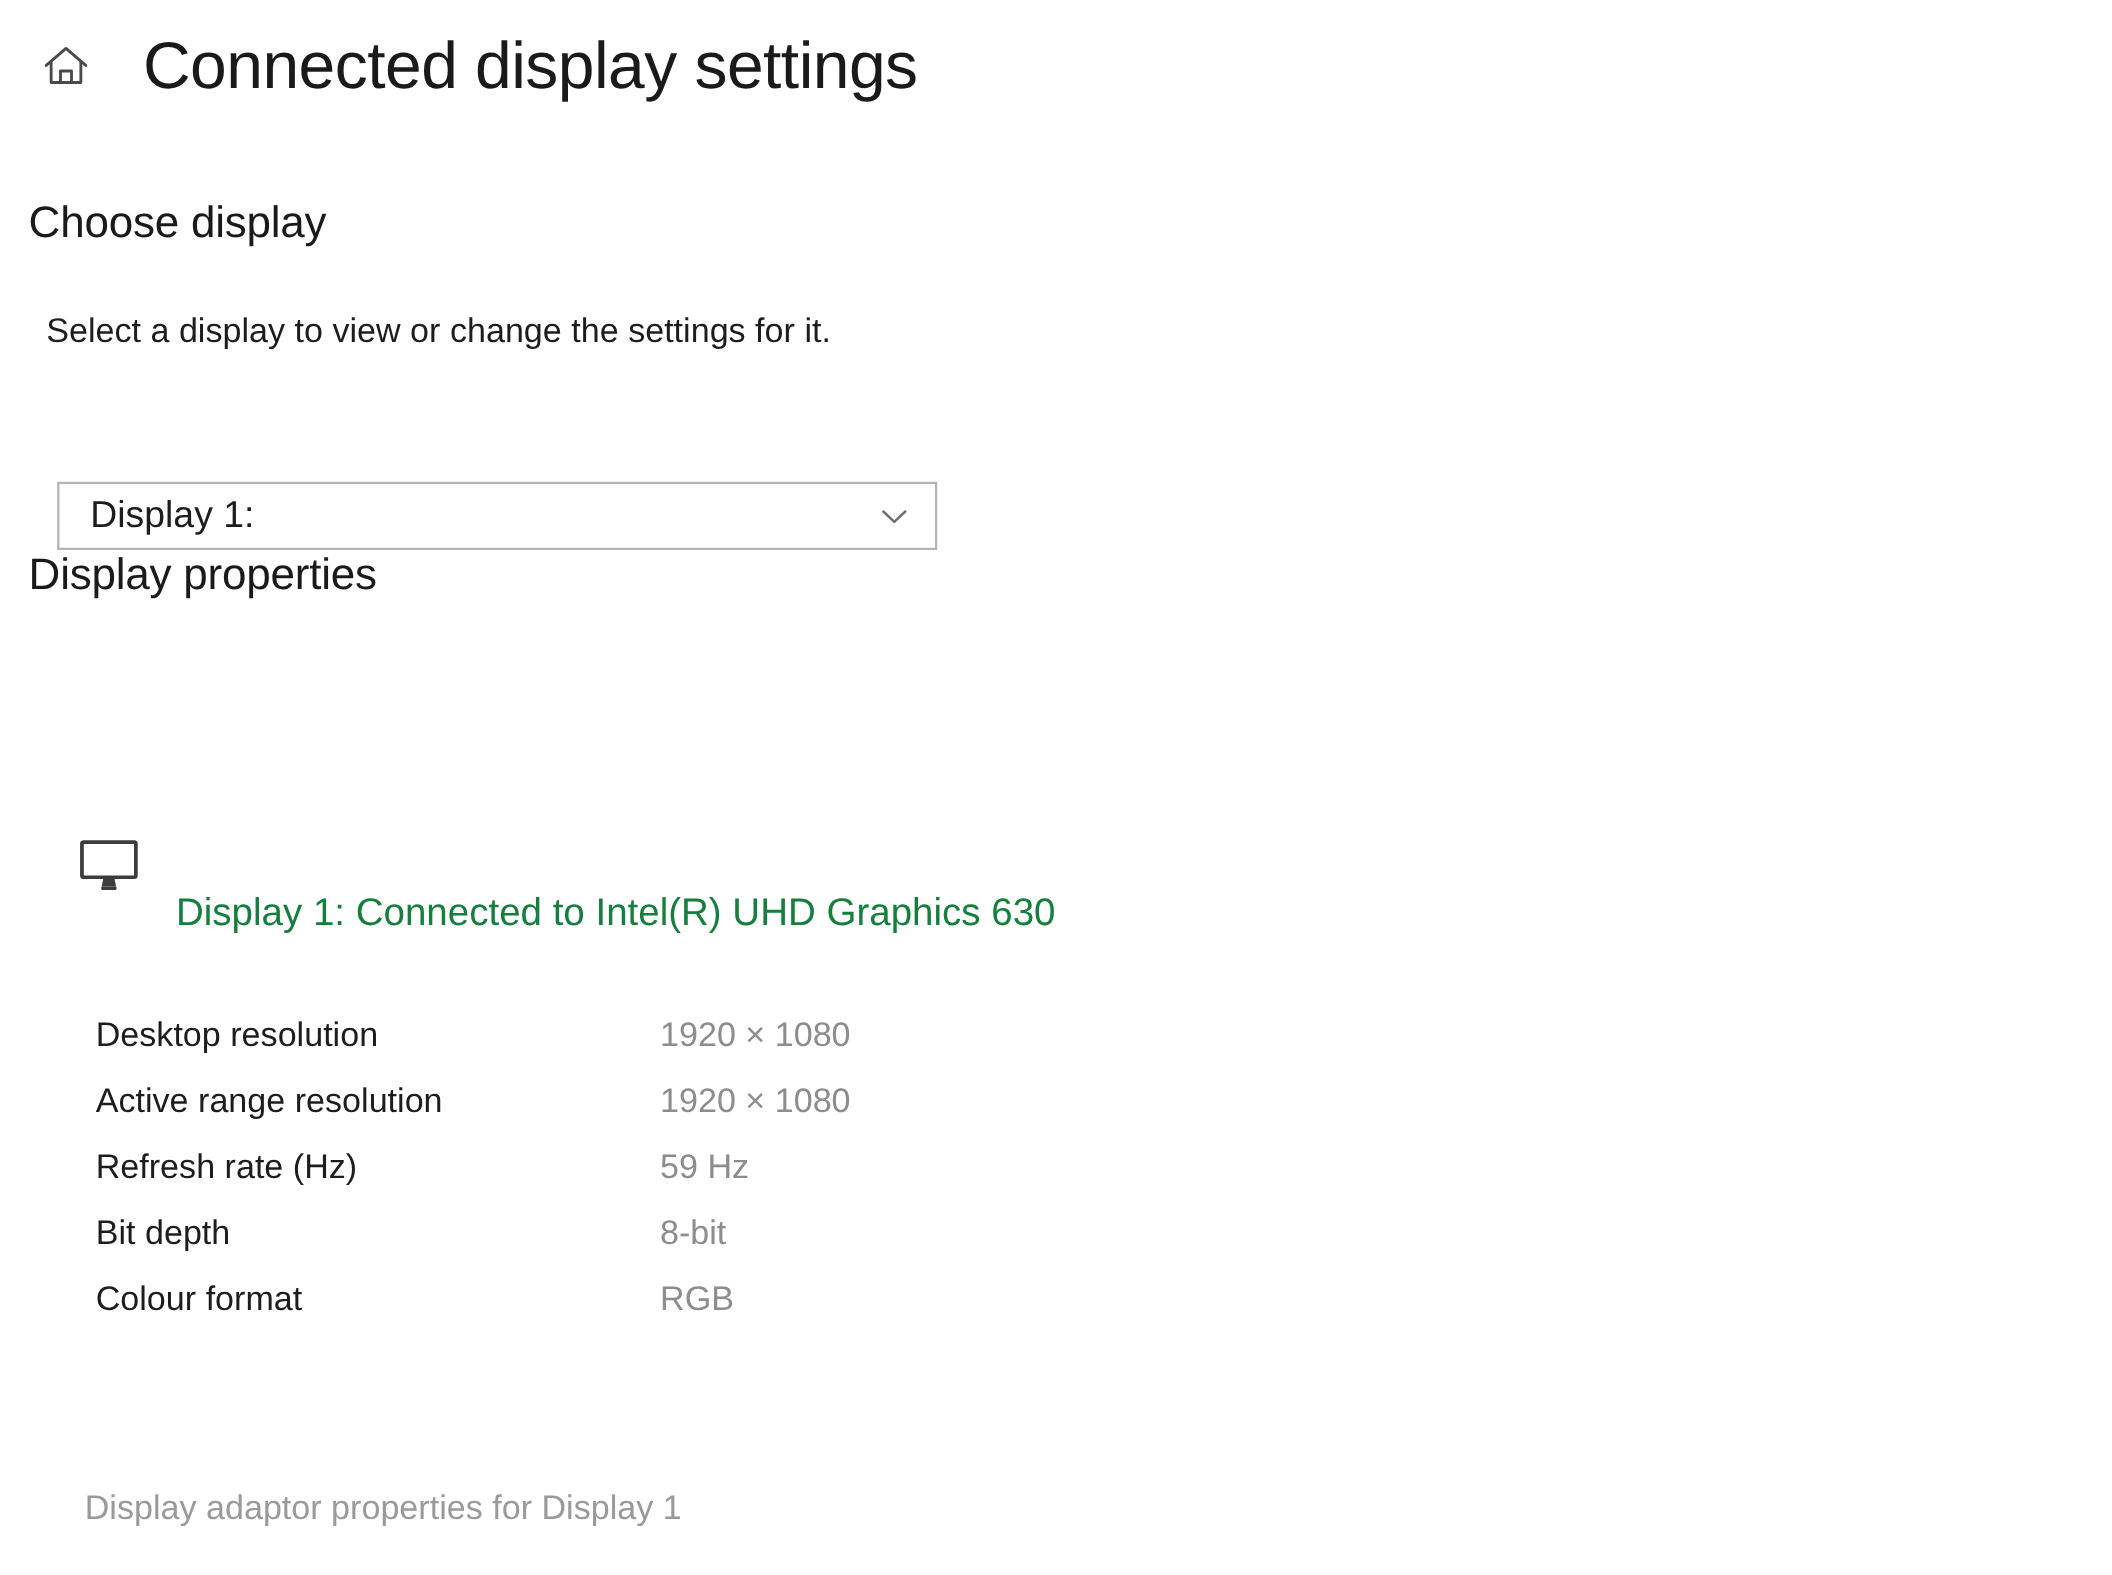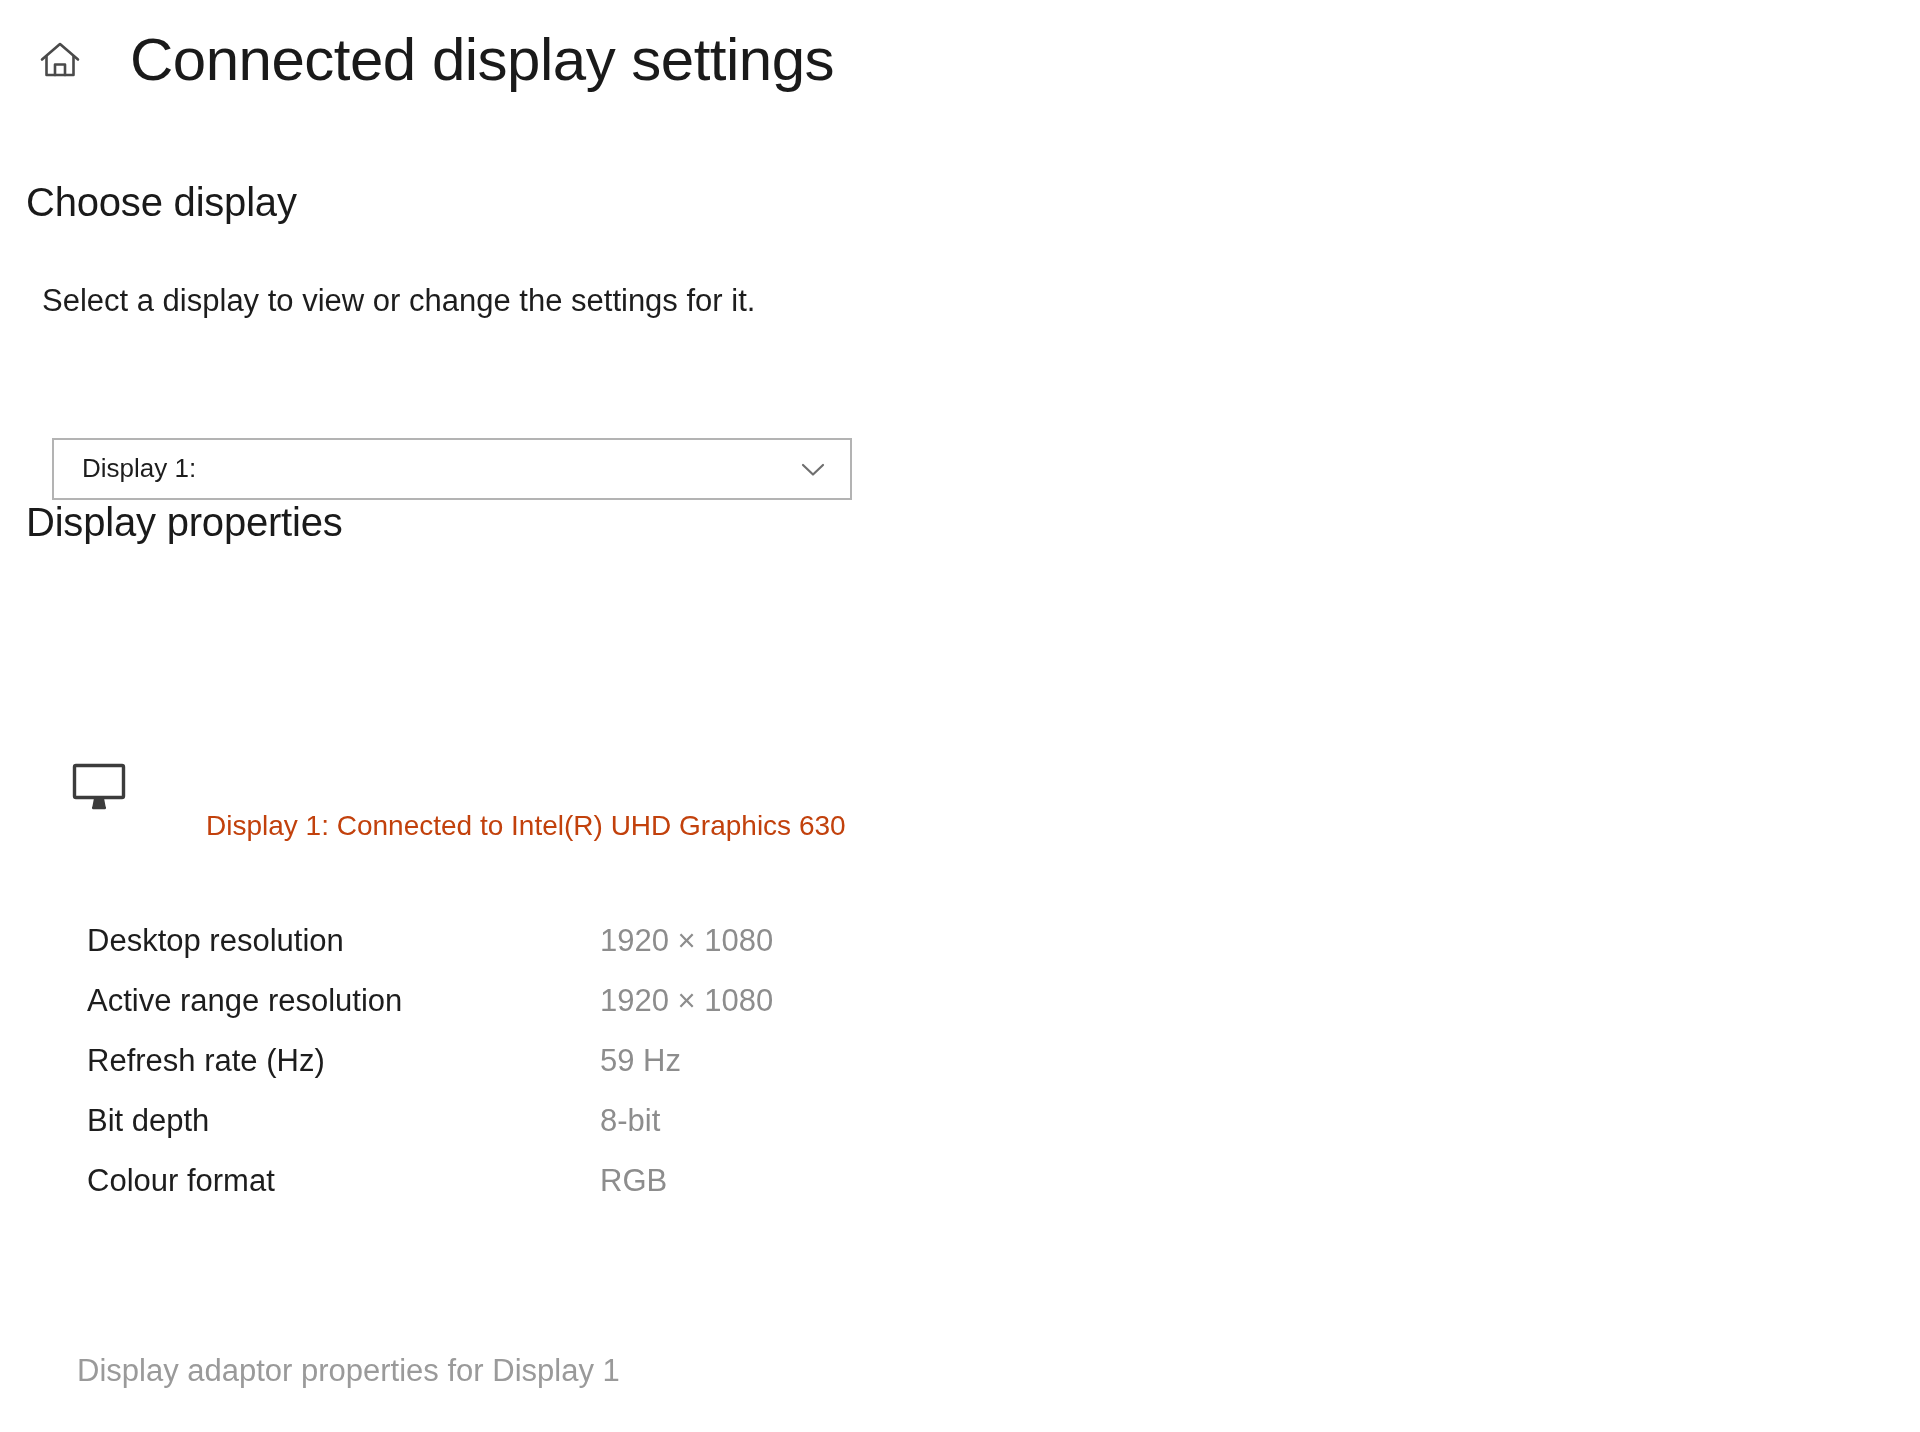--- a/index.html
+++ b/index.html
@@ -86,21 +86,21 @@
     box-sizing: border-box;
     border: 2px solid #b3b3b3;
     background: #ffffff;
     display: flex;
     align-items: center;
     justify-content: space-between;
     padding: 0 18px 0 28px;
     cursor: pointer;
   }
   .combo-value {
-    font-size: 26px;
+    font-size: 34px;
     color: #1d1d1d;
     line-height: 1;
     white-space: nowrap;
     padding-bottom: 3px;
   }
   .chevron-icon {
     width: 38px;
     height: 38px;
     display: inline-flex;
     align-items: center;
@@ -122,25 +122,24 @@
     left: 8px;
     top: 0px;
     width: 58px;
     height: 50px;
   }
   .monitor-icon svg { display: block; }
   .monitor-caption {
     position: absolute;
     left: 98px;
     top: 50px;
-    font-size: 28px;
-    color: #c2410c;
-    line-height: 1;
-    white-space: nowrap;
-    margin-left: 46px;
+    font-size: 35px;
+    color: #15803d;
+    line-height: 1;
+    white-space: nowrap;
   }
 
   
   .specs {
     position: absolute;
     left: 77px;
     top: 925px;
     width: 1300px;
   }
   .spec-row {

